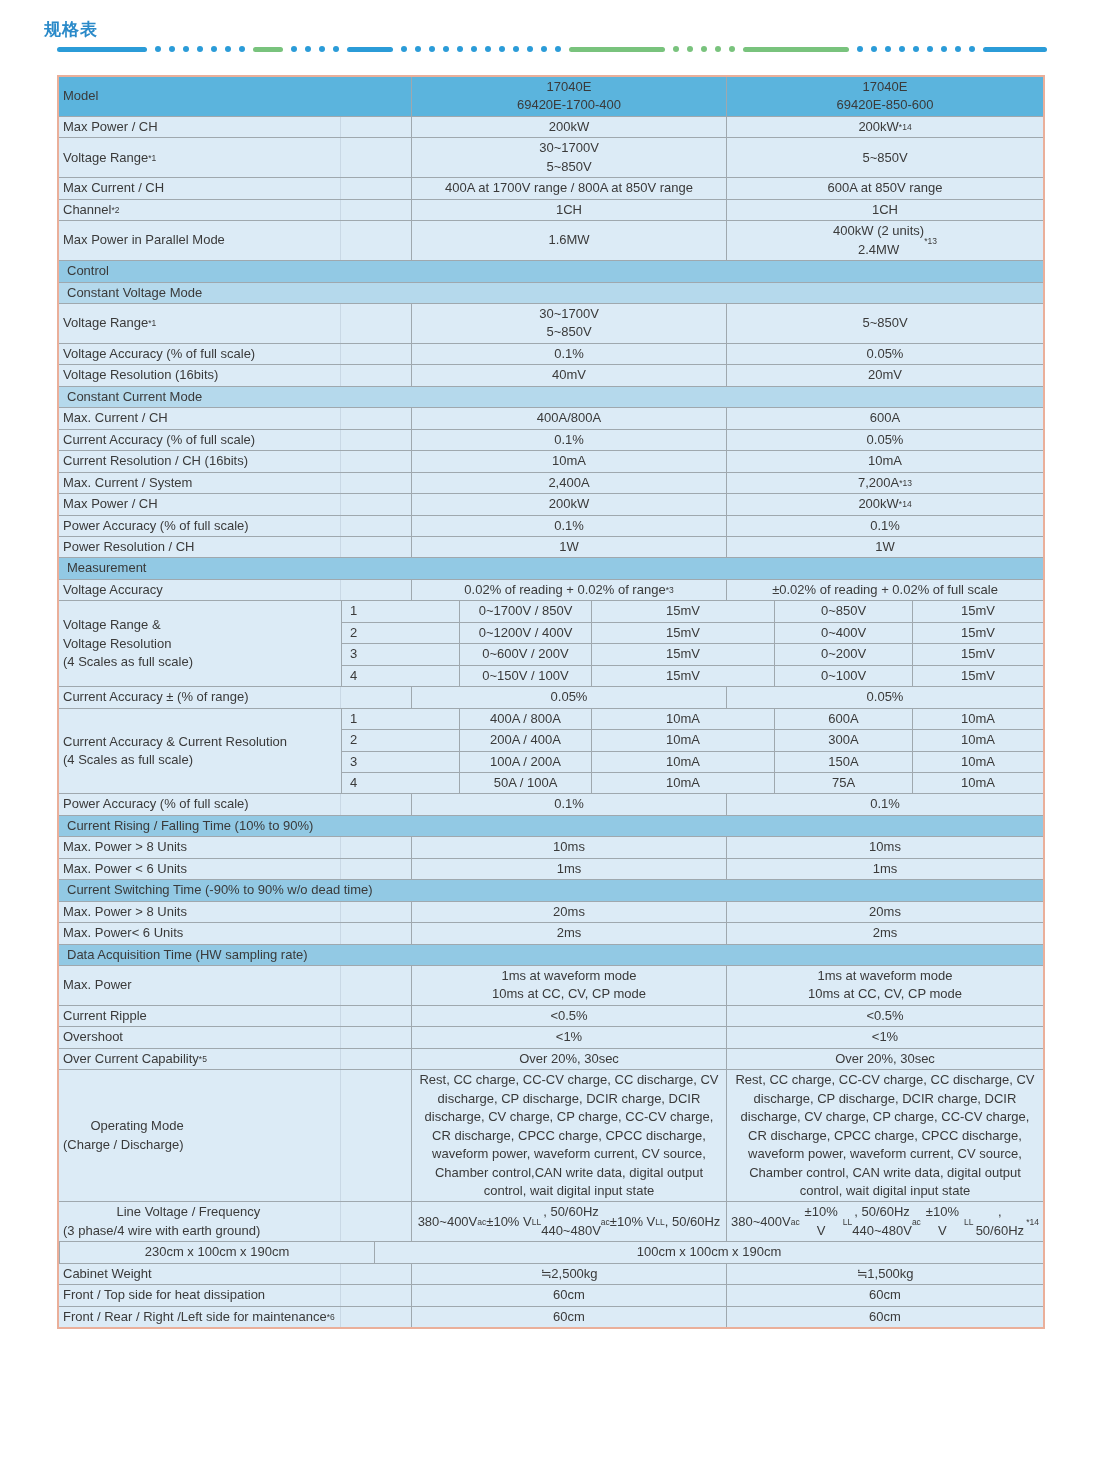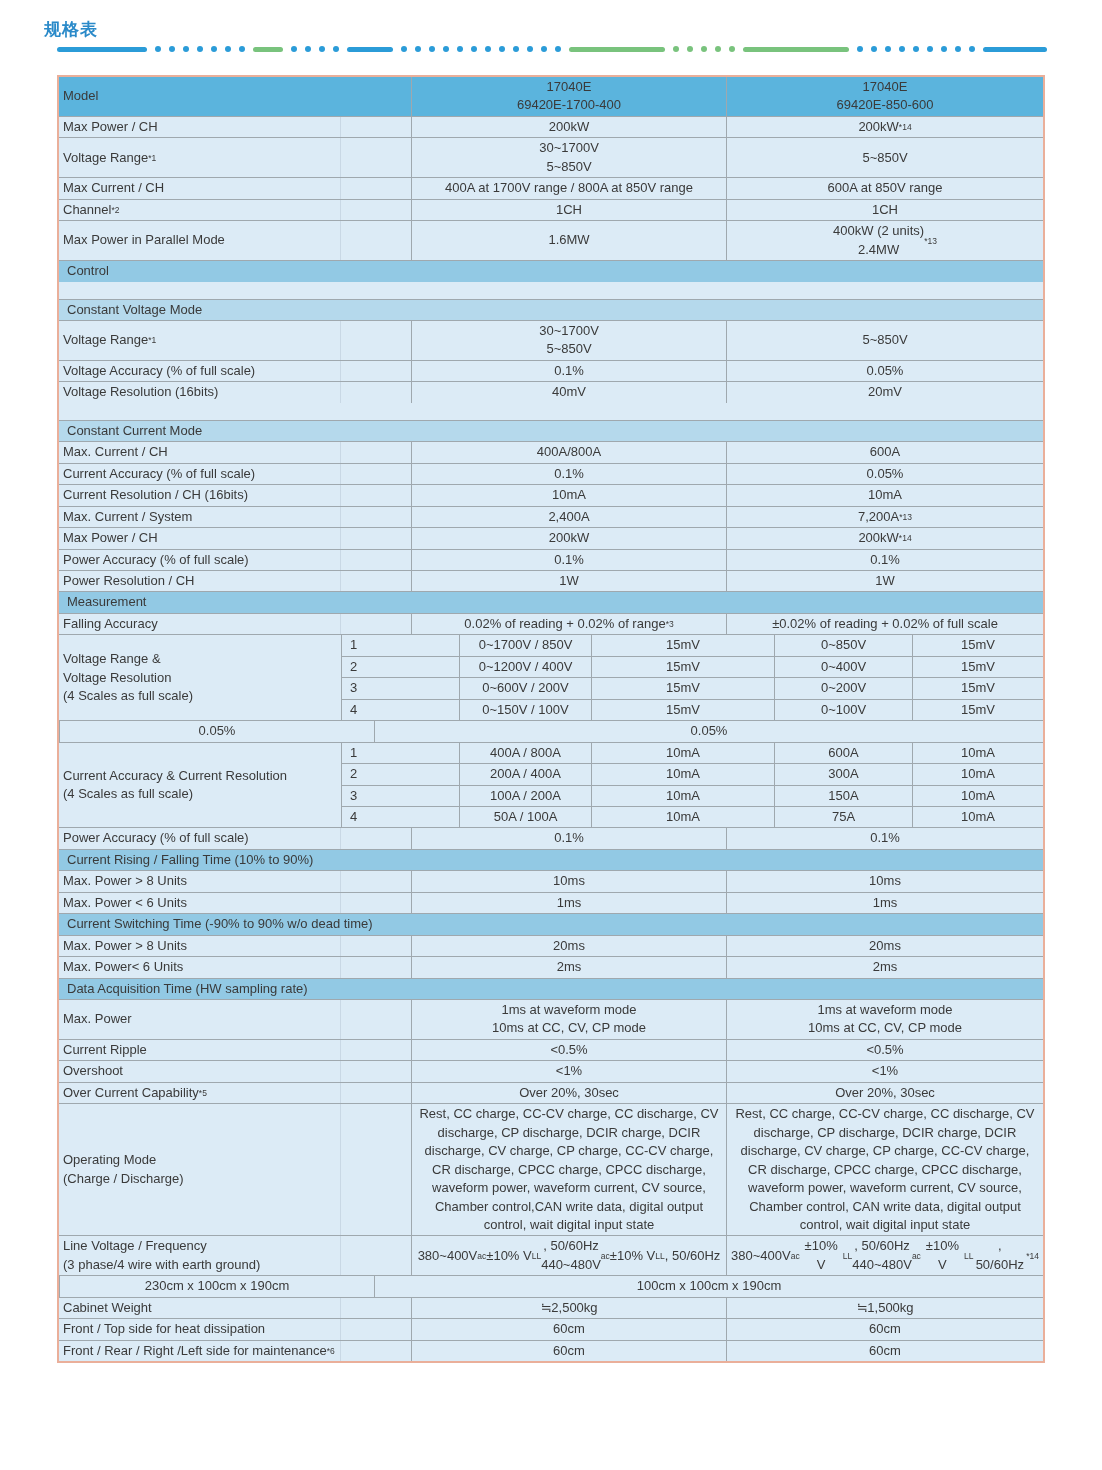--- a/index.html
+++ b/index.html
@@ -24,32 +24,32 @@
 
   .spec-table {
     position:absolute; left:57px; top:75px; width:988px;
     border:2px solid #eaaf9a; background:#dcebf6; box-sizing:border-box;
     font-size:13px;
   }
   .trow { display:flex; align-items:stretch; border-top:1px solid #9fa8ae; background:#dcebf6; }
   .trow:first-child { border-top:none; }
   .trow.model { background:#5bb4dd; }
   .trow.section { background:#92c9e4; }
-  .trow.subsection { background:#b5d9ec;margin-top:17px; }
+  .trow.subsection { background:#b5d9ec; }
 
   .cell {
     box-sizing:border-box; display:flex; align-items:center; justify-content:center;
     text-align:center; padding:1px 4px; min-height:19px; line-height:1.42;
   }
   .cell.label {
     width:352px; flex:none; justify-content:flex-start; text-align:left; 
   }
   .cell.faintline {
     background-image:linear-gradient(#c9d8e5,#c9d8e5);
-    background-size:1px 100%; background-position:281px 0; background-repeat:no-repeat;
+    background-size:1px 100%; background-position:281px 0; background-repeat:no-repeat;text-align:right;
   }
   .cell.c2 { width:315px; flex:none; border-left:1px solid #9fa8ae; }
   .cell.c3 { flex:1; border-left:1px solid #9fa8ae; }
   .cell.sec-label { flex:1; justify-content:flex-start; text-align:left; padding-left:8px; }
 
   .trow.scale4 .cell.label { width:282px; }
   .subgrid { flex:1; display:flex; flex-direction:column; }
   .subrow { display:flex; border-top:1px solid #9fa8ae; }
   .subrow:first-child { border-top:none; }
   .cell.num { width:70px; flex:none; border-left:1px solid #9fa8ae; justify-content:flex-start; text-align:left; padding-left:8px; }
@@ -209,21 +209,21 @@
     </div>
     <div class="trow spec">
       <div class="cell label faintline">Power Resolution / CH</div>
       <div class="cell c2">1W</div>
       <div class="cell c3">1W</div>
     </div>
     <div class="trow section">
       <div class="cell sec-label">Measurement</div>
     </div>
     <div class="trow spec">
-      <div class="cell label faintline">Falling Accuracy</div>
+      <div class="cell label faintline">Voltage Accuracy</div>
       <div class="cell c2">0.02% of reading + 0.02% of range<sup>*3</sup></div>
       <div class="cell c3">±0.02% of reading + 0.02% of full scale</div>
     </div>
     <div class="trow scale4">
       <div class="cell label">Voltage Range &amp;<br>Voltage Resolution<br>(4 Scales as full scale)</div>
       <div class="subgrid">
         <div class="subrow">
           <div class="cell num">1</div>
           <div class="cell s2a">0~1700V / 850V</div>
           <div class="cell s2b">15mV</div>
@@ -247,20 +247,21 @@
         <div class="subrow">
           <div class="cell num">4</div>
           <div class="cell s2a">0~150V / 100V</div>
           <div class="cell s2b">15mV</div>
           <div class="cell s3a">0~100V</div>
           <div class="cell s3b">15mV</div>
         </div>
       </div>
     </div>
     <div class="trow spec">
+      <div class="cell label faintline">Current Accuracy ± (% of range)</div>
       <div class="cell c2">0.05%</div>
       <div class="cell c3">0.05%</div>
     </div>
     <div class="trow scale4">
       <div class="cell label">Current Accuracy &amp; Current Resolution<br>(4 Scales as full scale)</div>
       <div class="subgrid">
         <div class="subrow">
           <div class="cell num">1</div>
           <div class="cell s2a">400A / 800A</div>
           <div class="cell s2b">10mA</div>

